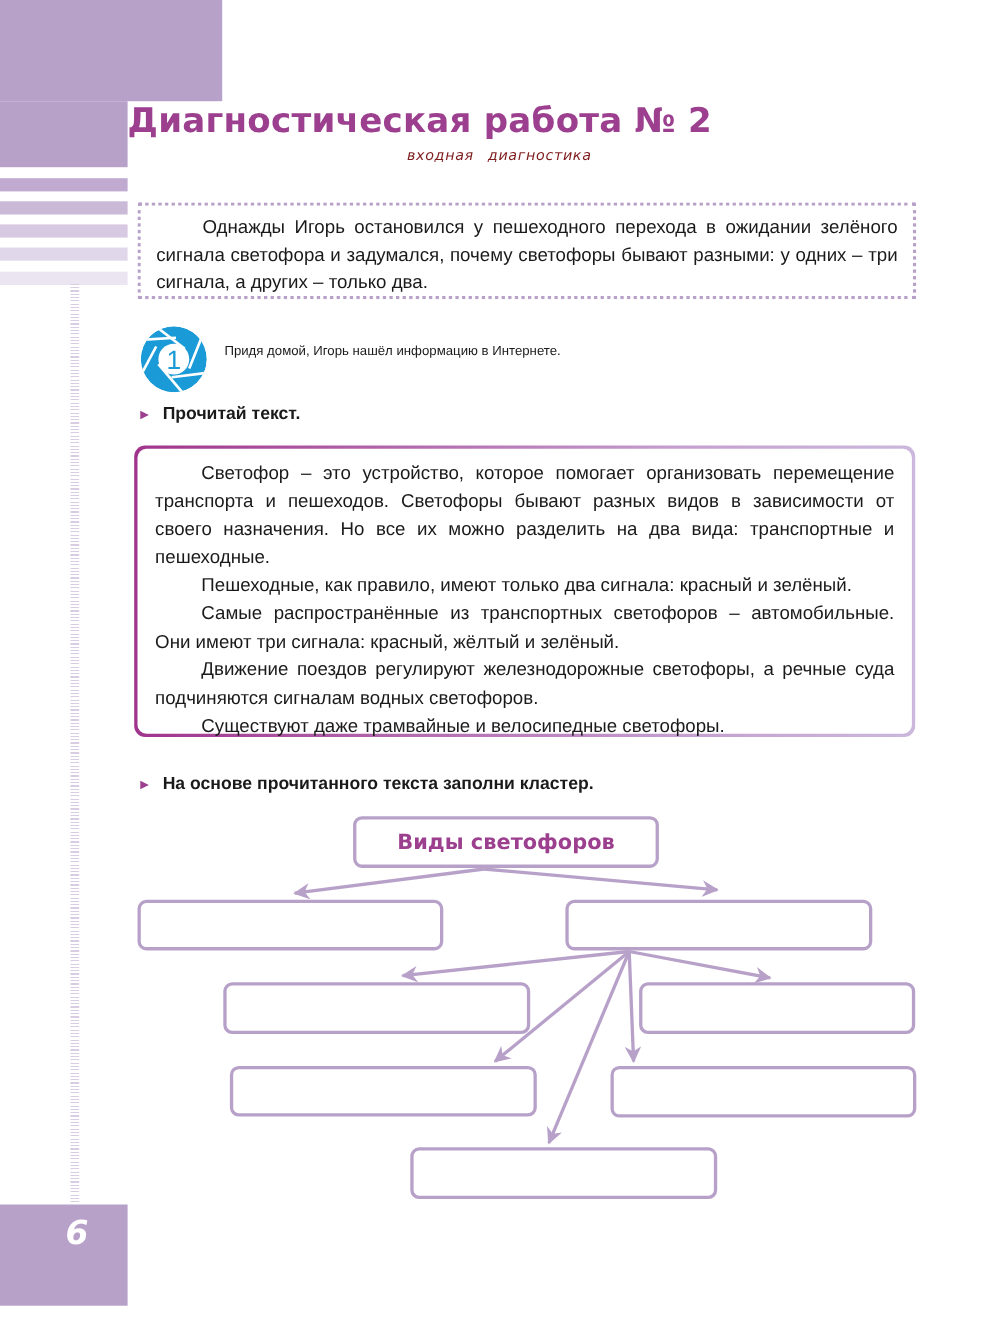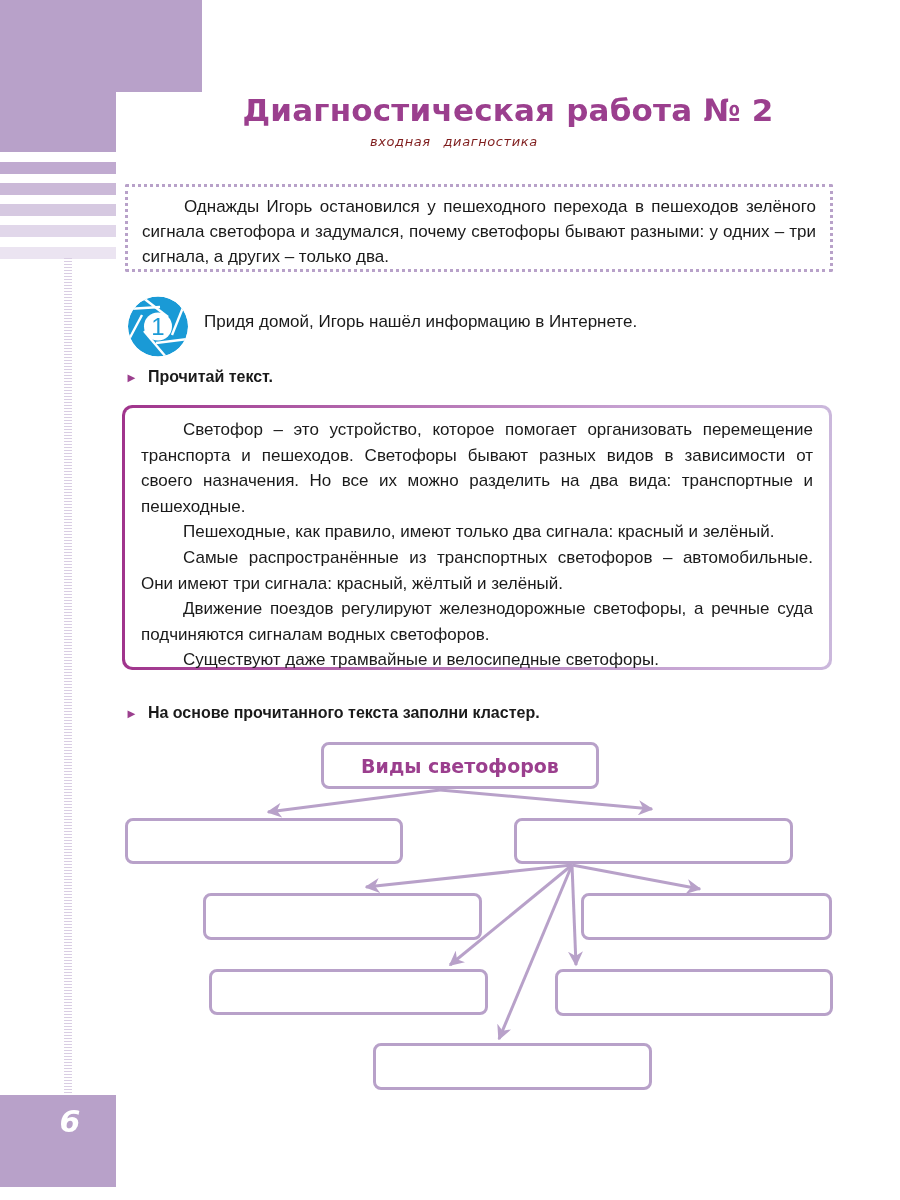--- a/index.html
+++ b/index.html
@@ -23,40 +23,40 @@
       position: absolute; left: 0; top: 1095px; width: 116px; height: 92px;
       background: #b8a1c9;
     }
     .page-num {
       position: absolute; left: 0; top: 1104px; width: 140px; text-align: center;
       font-family: "DejaVu Sans", sans-serif; font-style: italic; font-weight: bold;
       font-size: 30px; color: #ffffff;
     }
 
     .title {
-      position: absolute; left: 0; right: 0; top: 92px; padding-left: 116px; text-align: center;
+      position: absolute; left: 0; right: 0; top: 92px; padding-left: 116px; text-align: left;
       font-family: "DejaVu Sans", sans-serif; font-weight: bold; font-size: 31px; color: #9b3f8e;
       letter-spacing: 0.2px;
     }
     .subtitle {
       position: absolute; left: 370px; top: 134px;
       font-family: "DejaVu Sans", sans-serif; font-style: italic; font-size: 13px; color: #7f1d1d;
       letter-spacing: 0.6px; word-spacing: 8px;
     }
 
     .intro-box {
       position: absolute; left: 125px; top: 184px; width: 708px; height: 88px;
       border: 3px dotted #b8a1c9; border-radius: 2px;
       padding: 7px 14px 0 14px;
       font-size: 17px; line-height: 25px; text-align: justify;
     }
     .indent { text-indent: 42px; }
 
     .task-icon { position: absolute; left: 122px; top: 295px; width: 73px; height: 63px; }
-    .task-text { position: absolute; left: 204px; top: 312px; font-size: 17px; }
+    .task-text { position: absolute; left: 204px; top: 312px; font-size: 12px; }
 
     .bullet-line { position: absolute; left: 125px; font-size: 16px; font-weight: bold; }
     .bullet-line .tri { color: #9b3f8e; font-size: 13px; margin-right: 10px; }
     .b1 { top: 368px; }
     .b2 { top: 704px; }
 
     .read-box {
       position: absolute; left: 122px; top: 405px; width: 710px; height: 265px;
       border-radius: 10px; padding: 3px;
       background: linear-gradient(to right, #a0348c, #c59fd0 70%, #cbb8dc);
@@ -93,21 +93,21 @@
 <div class="stripe s2"></div>
 <div class="stripe s3"></div>
 <div class="stripe s4"></div>
 <div class="stripe s5"></div>
 <div class="dotted-rule"></div>
 
 <h1 class="title">Диагностическая работа № 2</h1>
 <div class="subtitle">входная   диагностика</div>
 
 <div class="intro-box">
-  <p class="indent">Однажды Игорь остановился у пешеходного перехода в пешеходов зелёного сигнала светофора и задумался, почему светофоры бывают разными: у одних – три сигнала, а других – только два.</p>
+  <p class="indent">Однажды Игорь остановился у пешеходного перехода в ожидании зелёного сигнала светофора и задумался, почему светофоры бывают разными: у одних – три сигнала, а других – только два.</p>
 </div>
 
 <svg class="task-icon" viewBox="0 0 73 63">
   <defs>
     <clipPath id="circ">
         <circle cx="36" cy="31.5" r="30"></circle>
       </clipPath>
   </defs>
   <g clip-path="url(#circ)">
     <circle cx="36" cy="31.5" r="30" fill="#1a9ad6"></circle>

